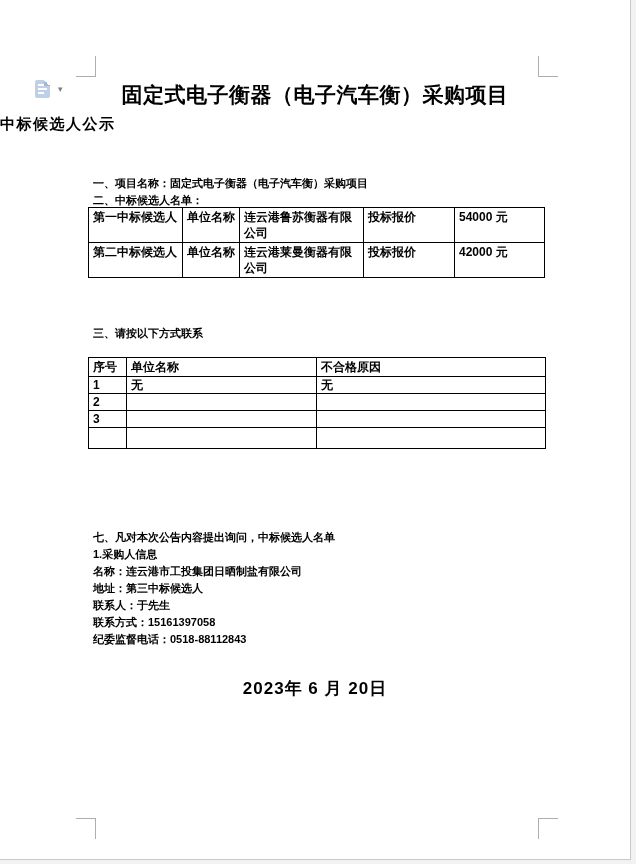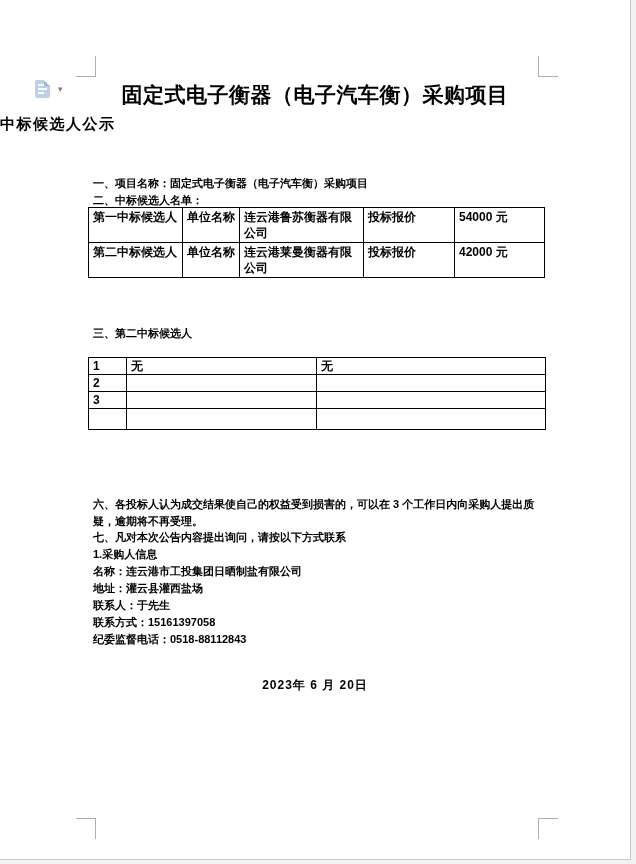--- a/index.html
+++ b/index.html
@@ -47,21 +47,21 @@
   .t1 { left:88px; top:207px; width:457px; }
   .t1 tr { height:34px; }
   .t1 td { vertical-align:top; line-height:16px; }
   .t2 { left:88px; top:357px; width:458px; }
   .t2 td { vertical-align:middle; line-height:14px; }
   .t2 tr { height:17px; }
   .t2 tr.hdr { height:19px; }
   .t2 tr.last { height:21px; }
 
   .date { position:absolute; left:0; width:630px; top:677px; text-align:center;
-          font-size:12px; font-weight:700; letter-spacing:1px; }
+          font-size:17px; font-weight:700; letter-spacing:1px; }
 </style>
 </head>
 <body>
 
 <div class="page">
 
   <div class="crop tl"></div>
   <div class="crop tr"></div>
   <div class="crop bl"></div>
   <div class="crop br"></div>
@@ -101,29 +101,34 @@
       <tr>
         <td>第二中标候选人</td>
         <td>单位名称</td>
         <td>连云港莱曼衡器有限公司</td>
         <td>投标报价</td>
         <td>42000 元</td>
       </tr>
     </tbody>
   </table>
 
-  <div class="bline" style="top:326px">三、第二中标候选人</div>
+  <div class="bline" style="top:326px">三、请按以下方式联系</div>
 
   <table class="tbl t2">
     <colgroup>
         <col style="width:38px">
         <col style="width:190px">
         <col>
       </colgroup>
     <tbody>
+      <tr class="hdr">
+        <td>序号</td>
+        <td>单位名称</td>
+        <td>不合格原因</td>
+      </tr>
       <tr>
         <td>1</td>
         <td>无</td>
         <td>无</td>
       </tr>
       <tr>
         <td>2</td>
         <td></td>
         <td></td>
       </tr>
@@ -134,24 +139,23 @@
       </tr>
       <tr class="last">
         <td></td>
         <td></td>
         <td></td>
       </tr>
     </tbody>
   </table>
 
 
-  <div class="bpara" style="top:496px">六、各投标人认为成交结果使自己的权益受到损害的，可以在 3 个工作日内向采购人提出质疑，逾期将不再受理。</div>
-  <div class="bline" style="top:530px">七、凡对本次公告内容提出询问，请按以下方式联系</div>
+  <div class="bline" style="top:530px">七、凡对本次公告内容提出询问，中标候选人名单</div>
   <div class="bline" style="top:547px">1.采购人信息</div>
   <div class="bline" style="top:564px">名称：连云港市工投集团日晒制盐有限公司</div>
-  <div class="bline" style="top:581px">地址：灌云县灌西盐场</div>
+  <div class="bline" style="top:581px">地址：第三中标候选人</div>
   <div class="bline" style="top:598px">联系人：于先生</div>
   <div class="bline" style="top:615px">联系方式：15161397058</div>
   <div class="bline" style="top:632px">纪委监督电话：0518-88112843</div>
 
   <div class="date">2023年 6 月 20日</div>
 
 </div>
 
 </body></html>

